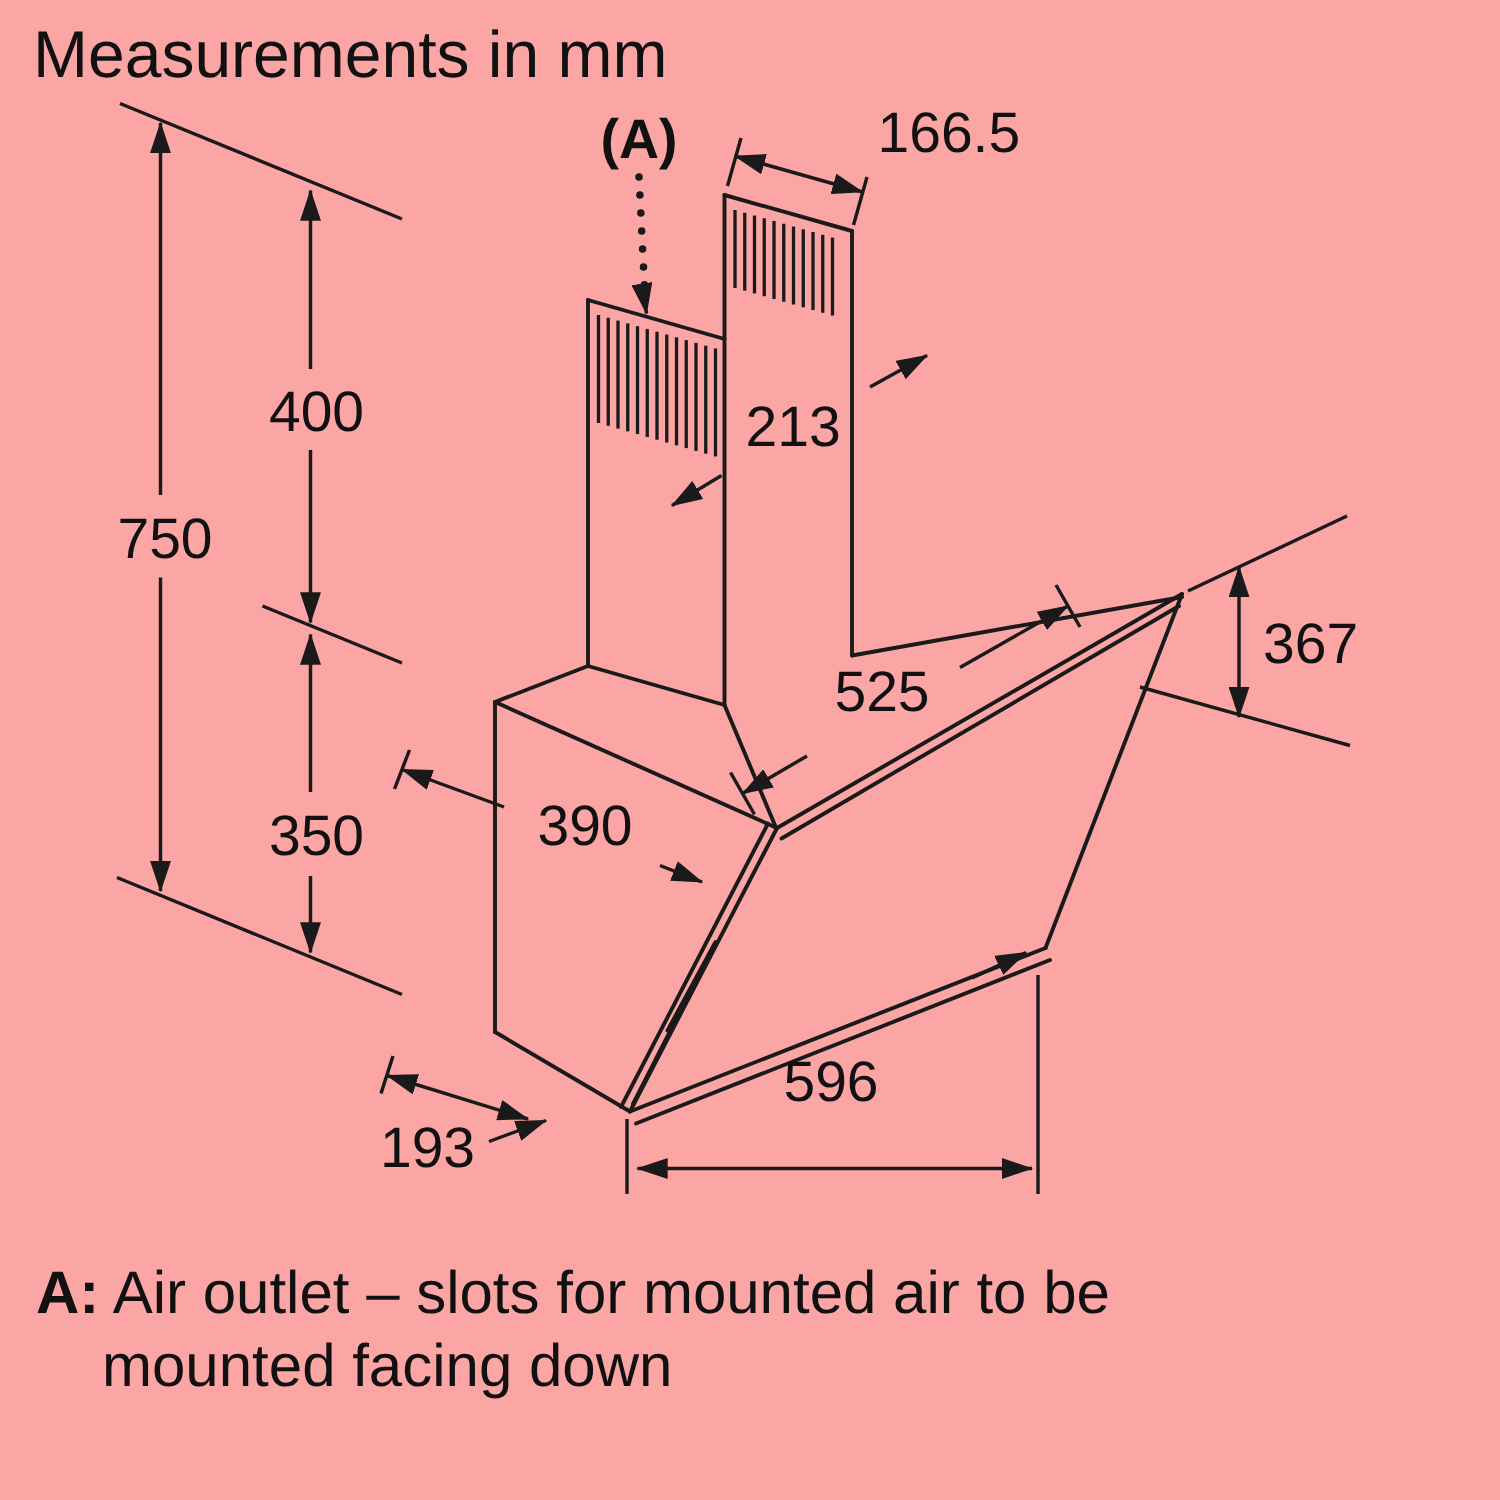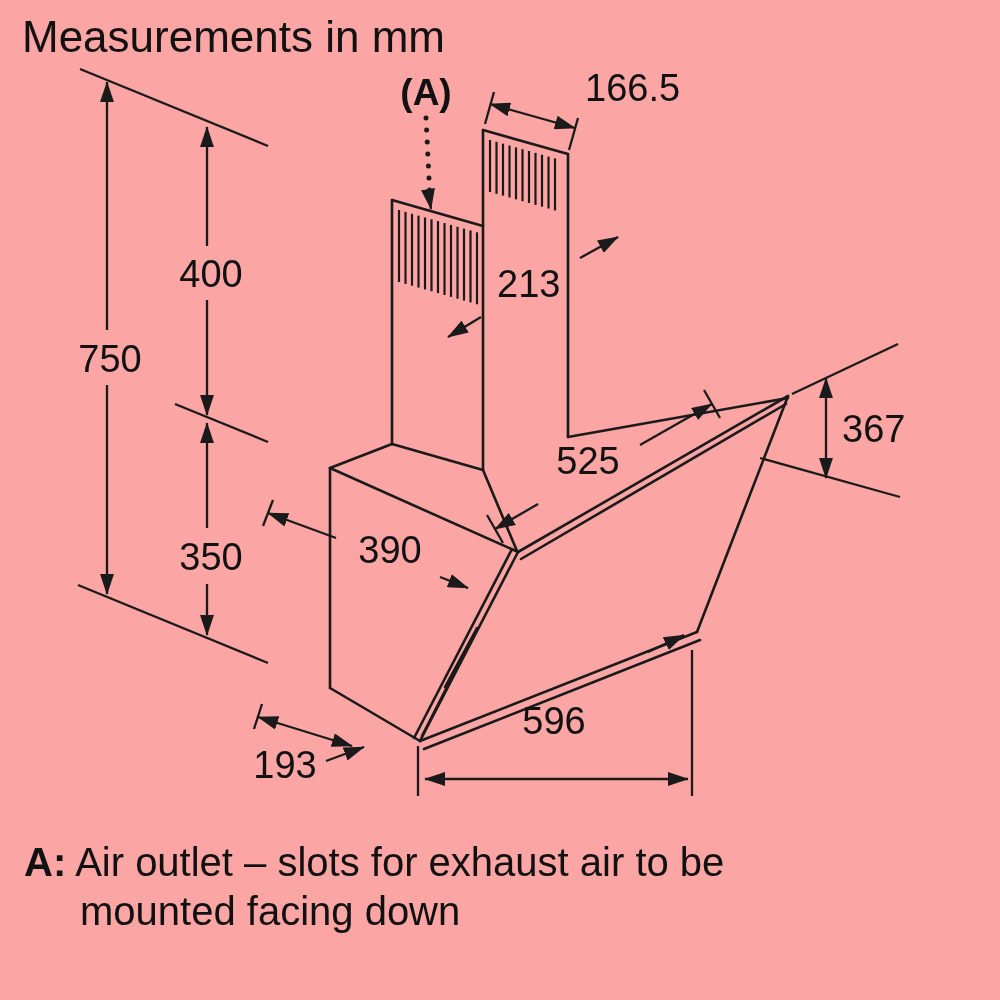--- a/index.html
+++ b/index.html
@@ -1,20 +1,20 @@
 <!DOCTYPE html>
 <html><head>
 <meta charset="utf-8">
 <style>
   html,body{margin:0;padding:0;background:#fff;}
   .page{position:relative;width:1000px;height:1000px;background:#fca5a5;
         font-family:"Liberation Sans",sans-serif;color:#111;overflow:hidden;}
   .title{position:absolute;left:22px;top:12px;font-size:44px;letter-spacing:0px;}
   .footnote{position:absolute;left:24px;top:838px;font-size:40px;line-height:1.22;}
-  .footnote .l2{margin-left:56px;}
+  .footnote .l2{margin-left:44px;}
   .footnote .bold{font-weight:bold;}
   svg.diagram{position:absolute;left:0;top:0;}
   .ln{stroke:#1a1a1a;stroke-width:2.6;fill:none;stroke-linecap:round;stroke-linejoin:round;}
   .dim{stroke:#1a1a1a;stroke-width:2.3;fill:none;}
   .dot{stroke:#1a1a1a;stroke-width:5;stroke-linecap:round;stroke-dasharray:0 12;fill:none;}
   svg text{font-size:38px;fill:#111;font-family:"Liberation Sans",sans-serif;}
   svg text.callout{font-size:37px;font-weight:bold;}
 </style>
 </head>
 <body>
@@ -161,17 +161,17 @@
     <text x="110" y="372" text-anchor="middle">750</text>
     <text x="588" y="474" text-anchor="middle">525</text>
     <text x="842" y="442" text-anchor="start">367</text>
     <text x="211" y="570" text-anchor="middle">350</text>
     <text x="390" y="563" text-anchor="middle">390</text>
     <text x="554" y="734" text-anchor="middle">596</text>
     <text x="285" y="778" text-anchor="middle">193</text>
   </svg>
 
   <div class="footnote">
-    <div><span class="bold">A:</span><span> Air outlet – slots for exhaust air to be</span></div>
+    <div><span class="bold">A:</span><span> Air outlet – slots for mounted air to be</span></div>
     <div class="l2">mounted facing down</div>
   </div>
 
 </div>
 
 </body></html>

